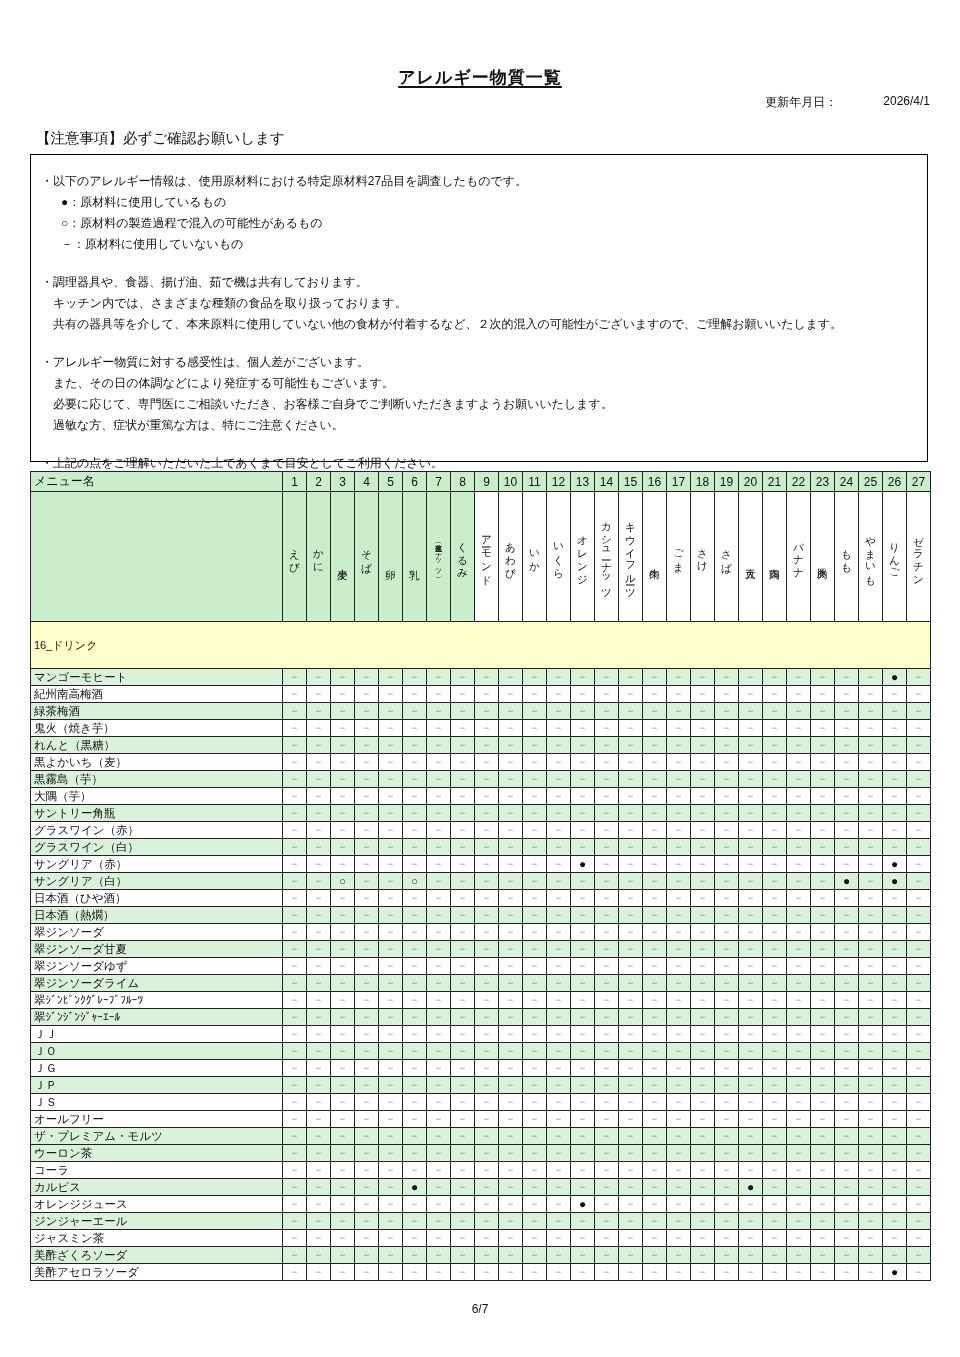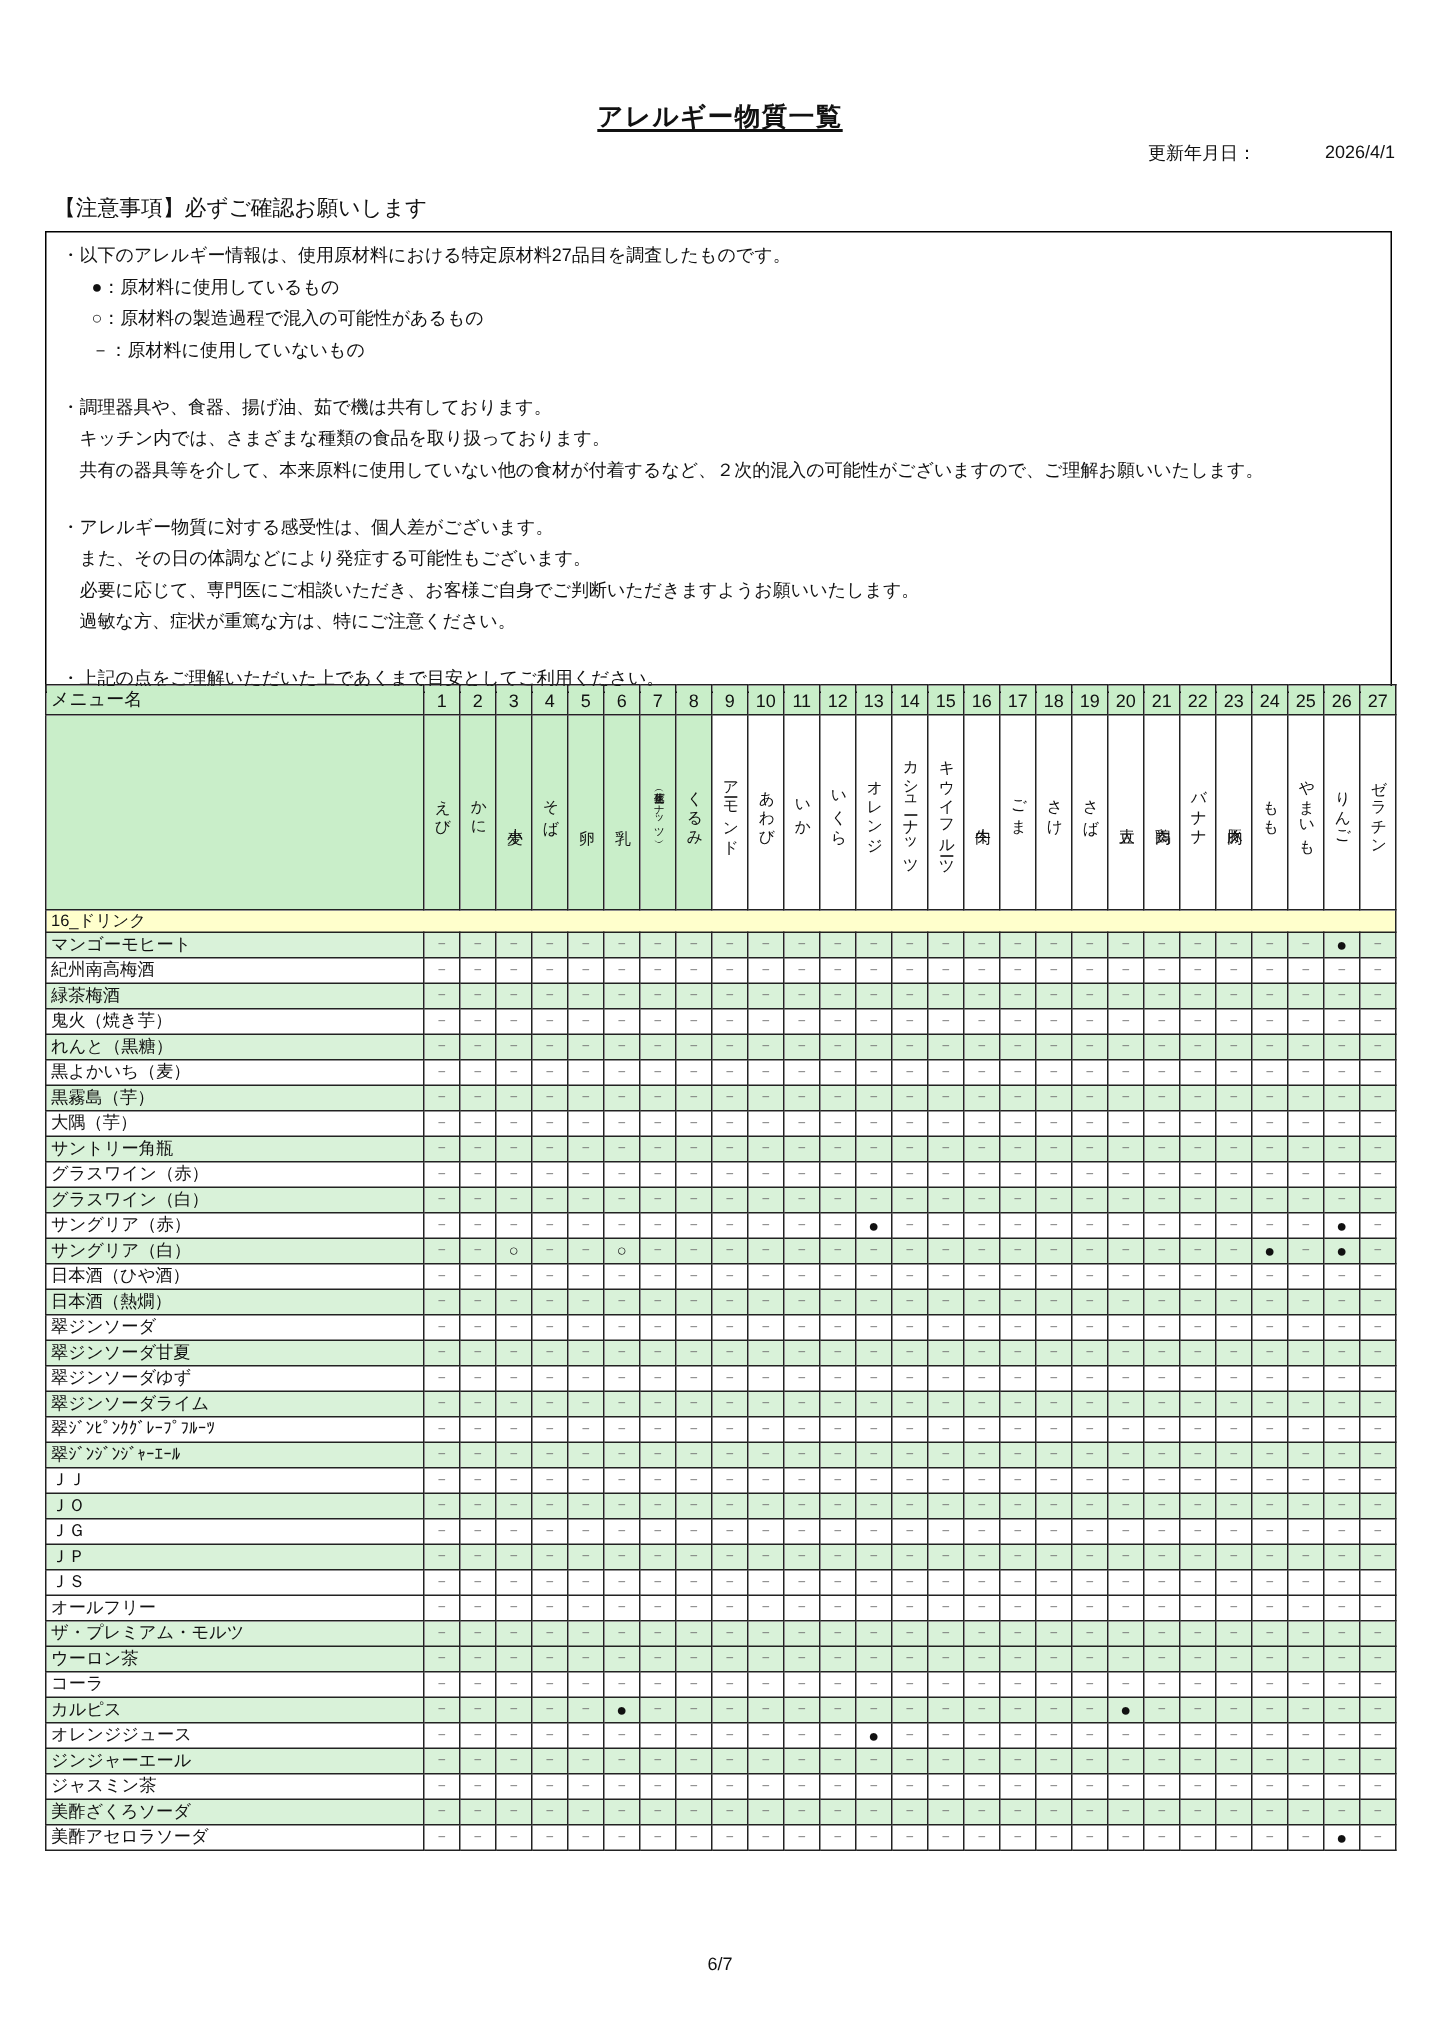--- a/index.html
+++ b/index.html
@@ -5,40 +5,40 @@
   html,body{margin:0;padding:0;background:#fff;}
   body{width:960px;height:1357px;position:relative;overflow:hidden;
        font-family:"Liberation Sans","DejaVu Sans",sans-serif;color:#111;}
   .page{position:absolute;inset:0;}
   .title{position:absolute;top:66px;left:0;width:100%;text-align:center;
          font-size:17px;font-weight:bold;letter-spacing:1px;}
   .title span{text-decoration:underline;text-decoration-thickness:1.5px;text-underline-offset:3px;}
   .update-line{position:absolute;top:94px;right:30px;font-size:12px;display:flex;gap:46px;}
   .notice-heading{position:absolute;top:129px;left:36px;font-size:14.5px;}
   .notice-box{position:absolute;top:154px;left:30px;width:898px;height:308px;
-              border:1.5px solid #000;box-sizing:border-box;padding:5px 8px;font-size:12px;}
+              border:1.5px solid #000;box-sizing:border-box;padding:16px 8px;font-size:12px;}
   .notice-box .para{margin-bottom:17px;}
   .notice-box .line{line-height:21px;white-space:nowrap;}
   .notice-box .i0{padding-left:2px;}
   .notice-box .i1{padding-left:22px;}
   .notice-box .i2{padding-left:14px;}
-  .table-wrap{position:absolute;top:456px;left:30px;}
+  .table-wrap{position:absolute;top:471px;left:30px;}
   table{border-collapse:collapse;table-layout:fixed;width:900px;border:1.5px solid #111;}
   th,td{border:1px solid #222;box-sizing:border-box;padding:0;overflow:hidden;}
   th{font-weight:normal;}
   .hdr{background:var(--hdr-green);}
   .menu-hdr{font-size:12px;text-align:left;padding:1px 3px;height:20px;}
   .num{font-size:12px;text-align:center;height:20px;}
   .vert{height:130px;text-align:center;vertical-align:middle;background:#fff;}
   .vert.hdr{background:var(--hdr-green);}
   .vert span{writing-mode:vertical-rl;text-orientation:upright;font-size:10.5px;
              letter-spacing:1px;line-height:1;display:inline-block;}
   .vert.small span{font-size:7px;letter-spacing:0;}
   .section td{background:var(--yellow);font-size:11px;text-align:left;
-              padding:0 3px;height:14px;line-height:14px;}
+              padding:16px 3px;height:14px;line-height:14px;}
   tr.data{height:17px;}
   tr.data td{line-height:16px;}
   tr.data.green td{background:var(--row-green);}
   td.mname{font-size:11.5px;text-align:left;padding:0 3px;white-space:nowrap;}
   td.mark{text-align:center;font-size:10px;color:#777;}
   td.mark.full{color:#111;font-size:12px;}
   td.mark.open{color:#222;font-size:11px;}
   .page-num{position:absolute;top:1302px;left:0;width:100%;text-align:center;font-size:12px;}
 </style>
 </head>

